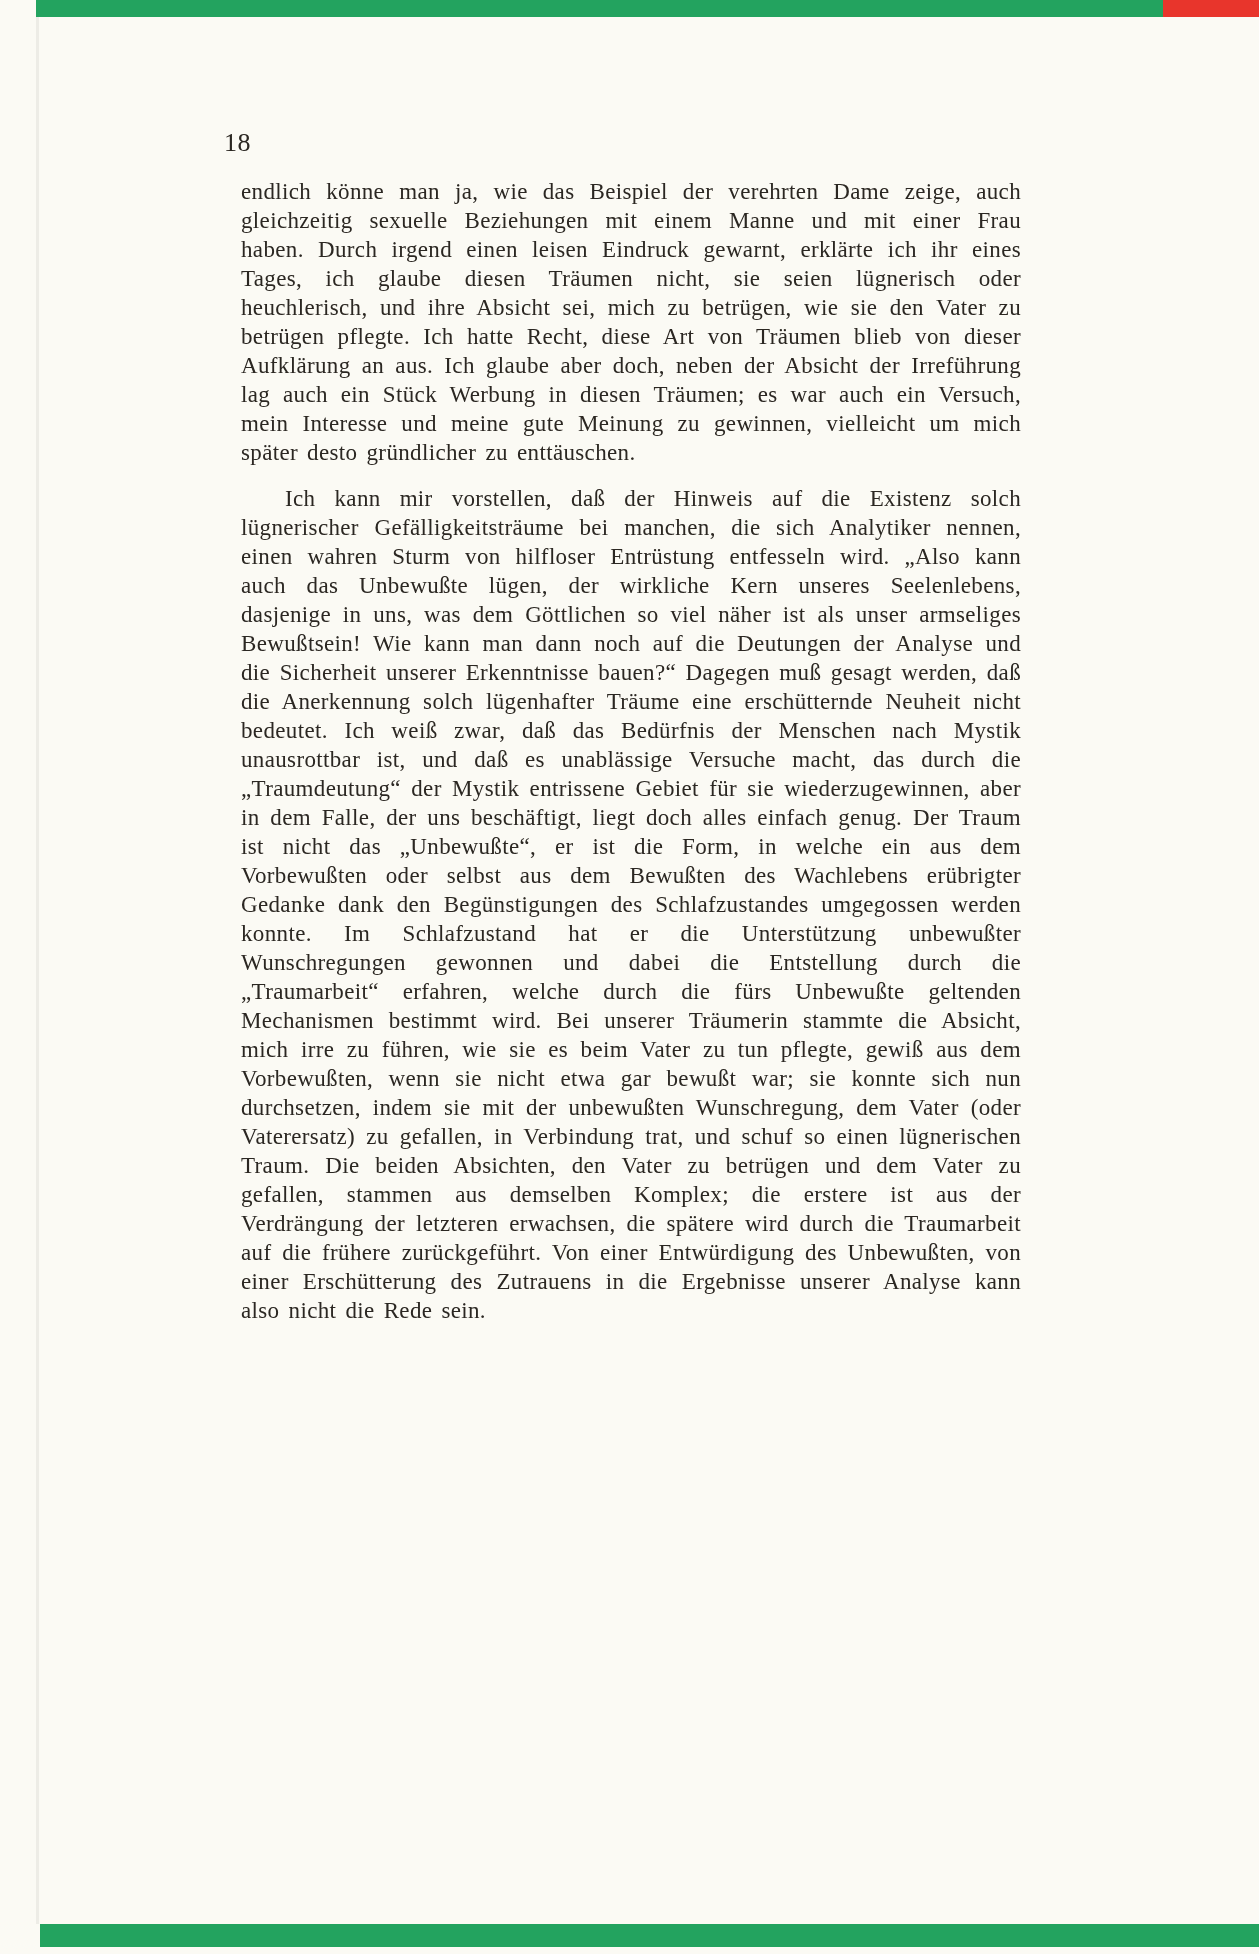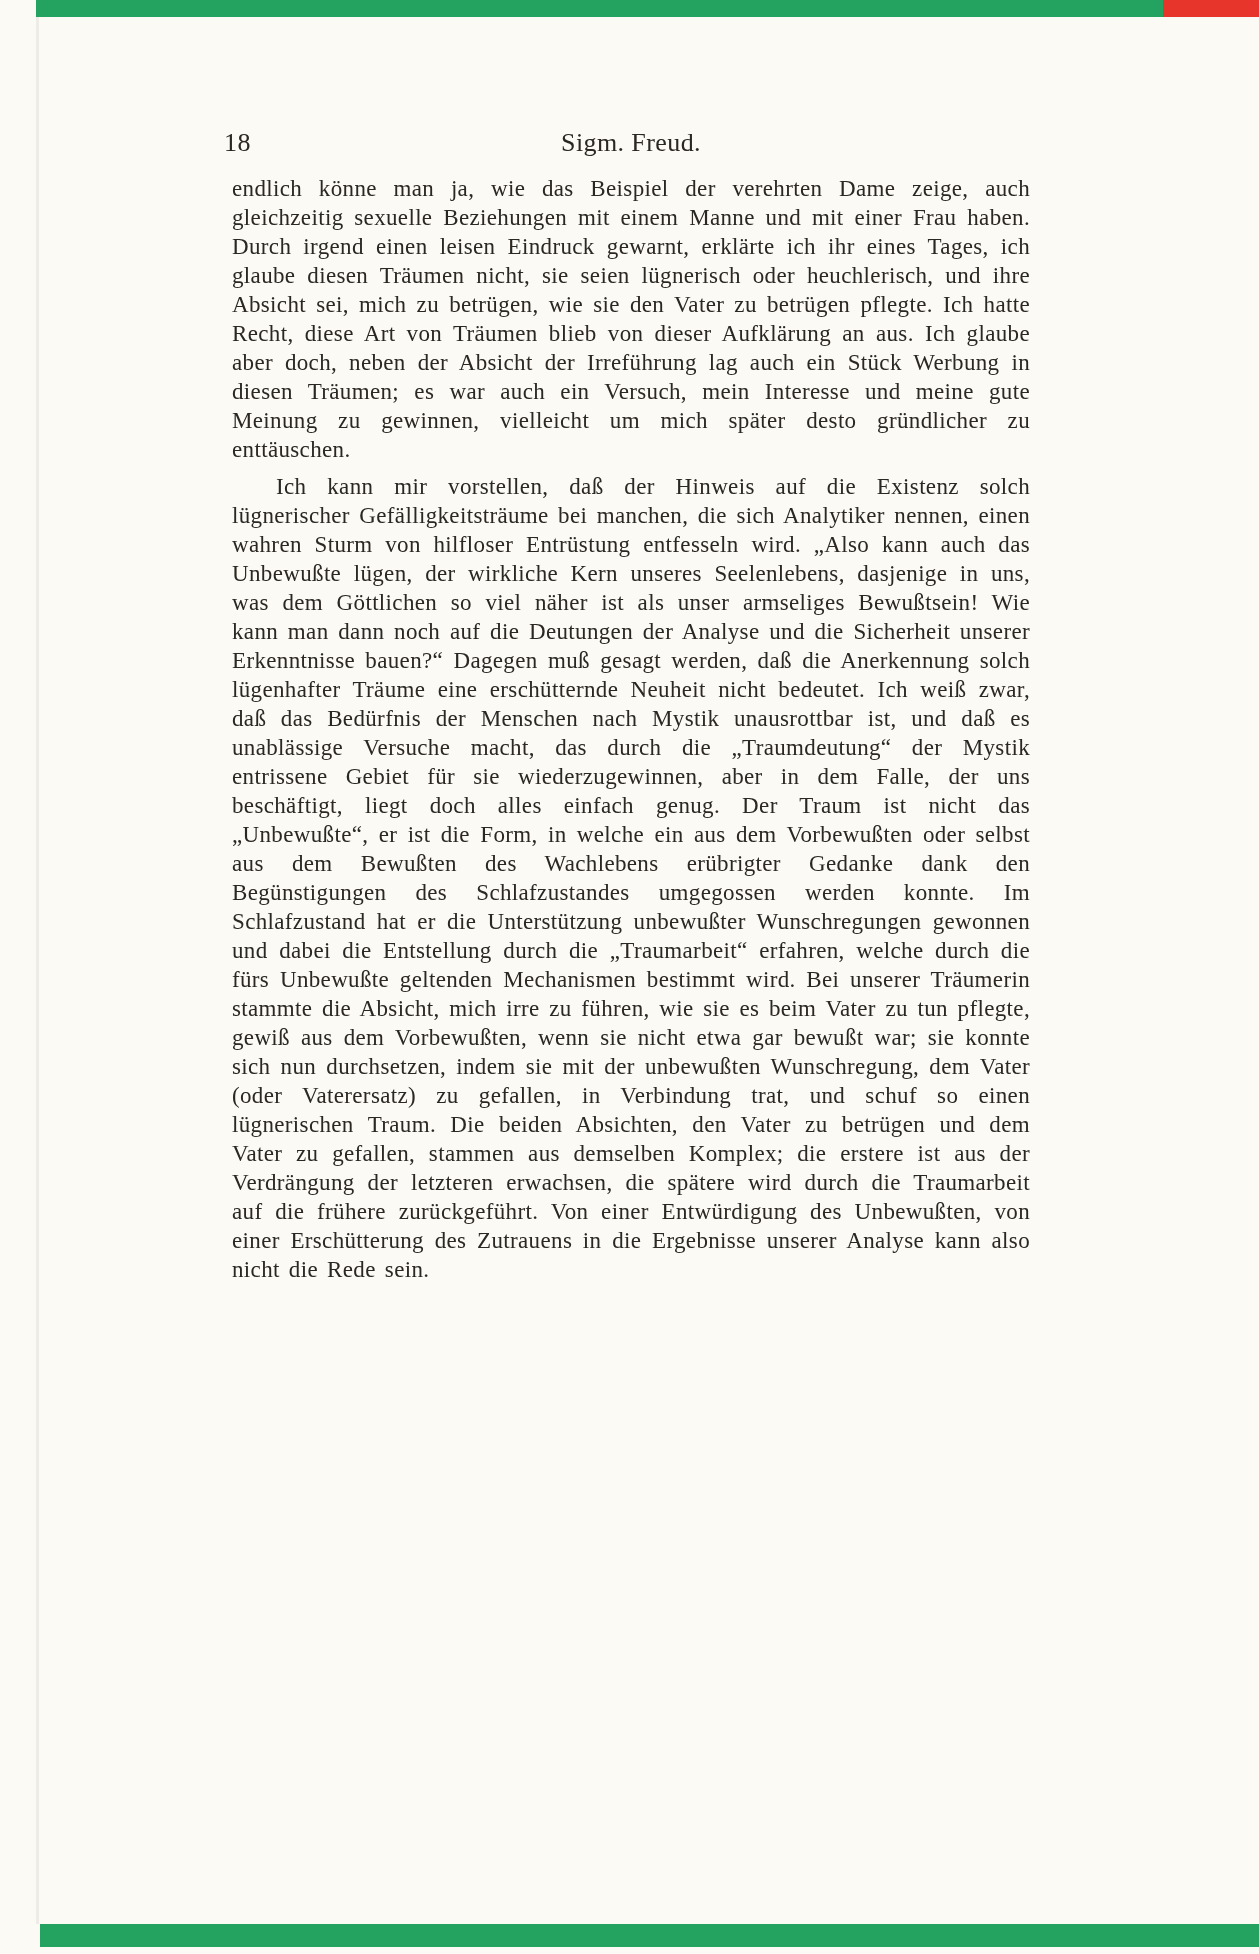--- a/index.html
+++ b/index.html
@@ -56,33 +56,32 @@
   .body-text{
     margin-top:14px;
     font-size:23px;
     line-height:29px;
     letter-spacing:0.35px;
     word-spacing:3px;
     text-align:justify;
     hyphens:auto;
     -webkit-hyphens:auto;
   }
-  .para{margin:8px;}
+  .para{margin:17px;}
   .para.indent{text-indent:44px;}
 </style>
 </head>
 <body>
 
 <div class="edge-top"></div>
 <div class="edge-top-red"></div>
 <div class="edge-left-shadow"></div>
 <div class="edge-bottom"></div>
 
 <div class="page">
   <div class="page-header">
     <span class="page-number">18</span>
-    <span class="running-head">Sigm. Freud.</span>
   </div>
   <div class="body-text">
     <p class="para no-indent">endlich könne man ja, wie das Beispiel der verehrten Dame zeige, auch gleichzeitig sexuelle Beziehungen mit einem Manne und mit einer Frau haben. Durch irgend einen leisen Eindruck gewarnt, erklärte ich ihr eines Tages, ich glaube diesen Träumen nicht, sie seien lügnerisch oder heuchlerisch, und ihre Absicht sei, mich zu betrügen, wie sie den Vater zu betrügen pflegte. Ich hatte Recht, diese Art von Träumen blieb von dieser Aufklärung an aus. Ich glaube aber doch, neben der Absicht der Irreführung lag auch ein Stück Werbung in diesen Träumen; es war auch ein Versuch, mein Interesse und meine gute Meinung zu gewinnen, vielleicht um mich später desto gründlicher zu enttäuschen.</p>
     <p class="para indent">Ich kann mir vorstellen, daß der Hinweis auf die Existenz solch lügnerischer Gefälligkeitsträume bei manchen, die sich Analytiker nennen, einen wahren Sturm von hilfloser Entrüstung entfesseln wird. „Also kann auch das Unbewußte lügen, der wirkliche Kern unseres Seelenlebens, dasjenige in uns, was dem Göttlichen so viel näher ist als unser armseliges Bewußtsein! Wie kann man dann noch auf die Deutungen der Analyse und die Sicherheit unserer Erkenntnisse bauen?“ Dagegen muß gesagt werden, daß die Anerkennung solch lügenhafter Träume eine erschütternde Neuheit nicht bedeutet. Ich weiß zwar, daß das Bedürfnis der Menschen nach Mystik unausrottbar ist, und daß es unablässige Versuche macht, das durch die „Traumdeutung“ der Mystik entrissene Gebiet für sie wiederzugewinnen, aber in dem Falle, der uns beschäftigt, liegt doch alles einfach genug. Der Traum ist nicht das „Unbewußte“, er ist die Form, in welche ein aus dem Vorbewußten oder selbst aus dem Bewußten des Wachlebens erübrigter Gedanke dank den Begünstigungen des Schlafzustandes umgegossen werden konnte. Im Schlafzustand hat er die Unterstützung unbewußter Wunschregungen gewonnen und dabei die Entstellung durch die „Traumarbeit“ erfahren, welche durch die fürs Unbewußte geltenden Mechanismen bestimmt wird. Bei unserer Träumerin stammte die Absicht, mich irre zu führen, wie sie es beim Vater zu tun pflegte, gewiß aus dem Vorbewußten, wenn sie nicht etwa gar bewußt war; sie konnte sich nun durchsetzen, indem sie mit der unbewußten Wunschregung, dem Vater (oder Vaterersatz) zu gefallen, in Verbindung trat, und schuf so einen lügnerischen Traum. Die beiden Absichten, den Vater zu betrügen und dem Vater zu gefallen, stammen aus demselben Komplex; die erstere ist aus der Verdrängung der letzteren erwachsen, die spätere wird durch die Traumarbeit auf die frühere zurückgeführt. Von einer Entwürdigung des Unbewußten, von einer Erschütterung des Zutrauens in die Ergebnisse unserer Analyse kann also nicht die Rede sein.</p>
   </div>
 </div>
 
 </body></html>

